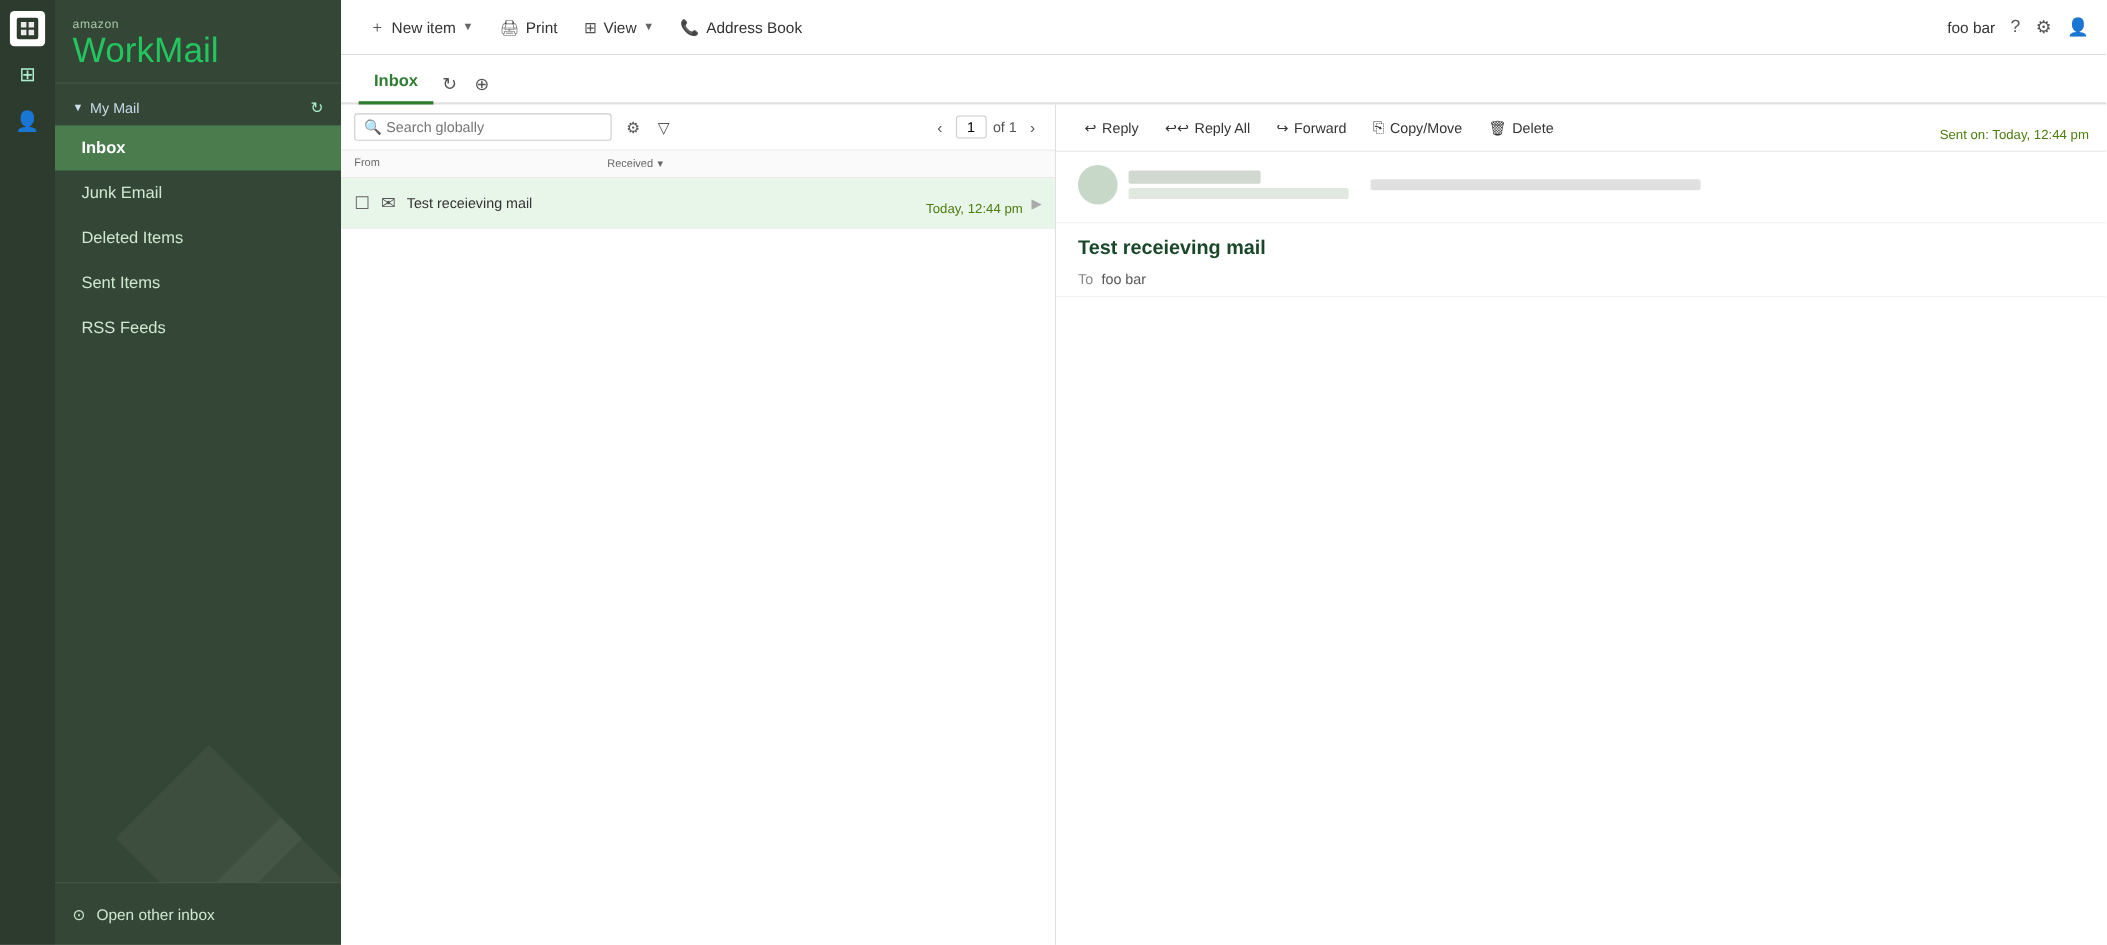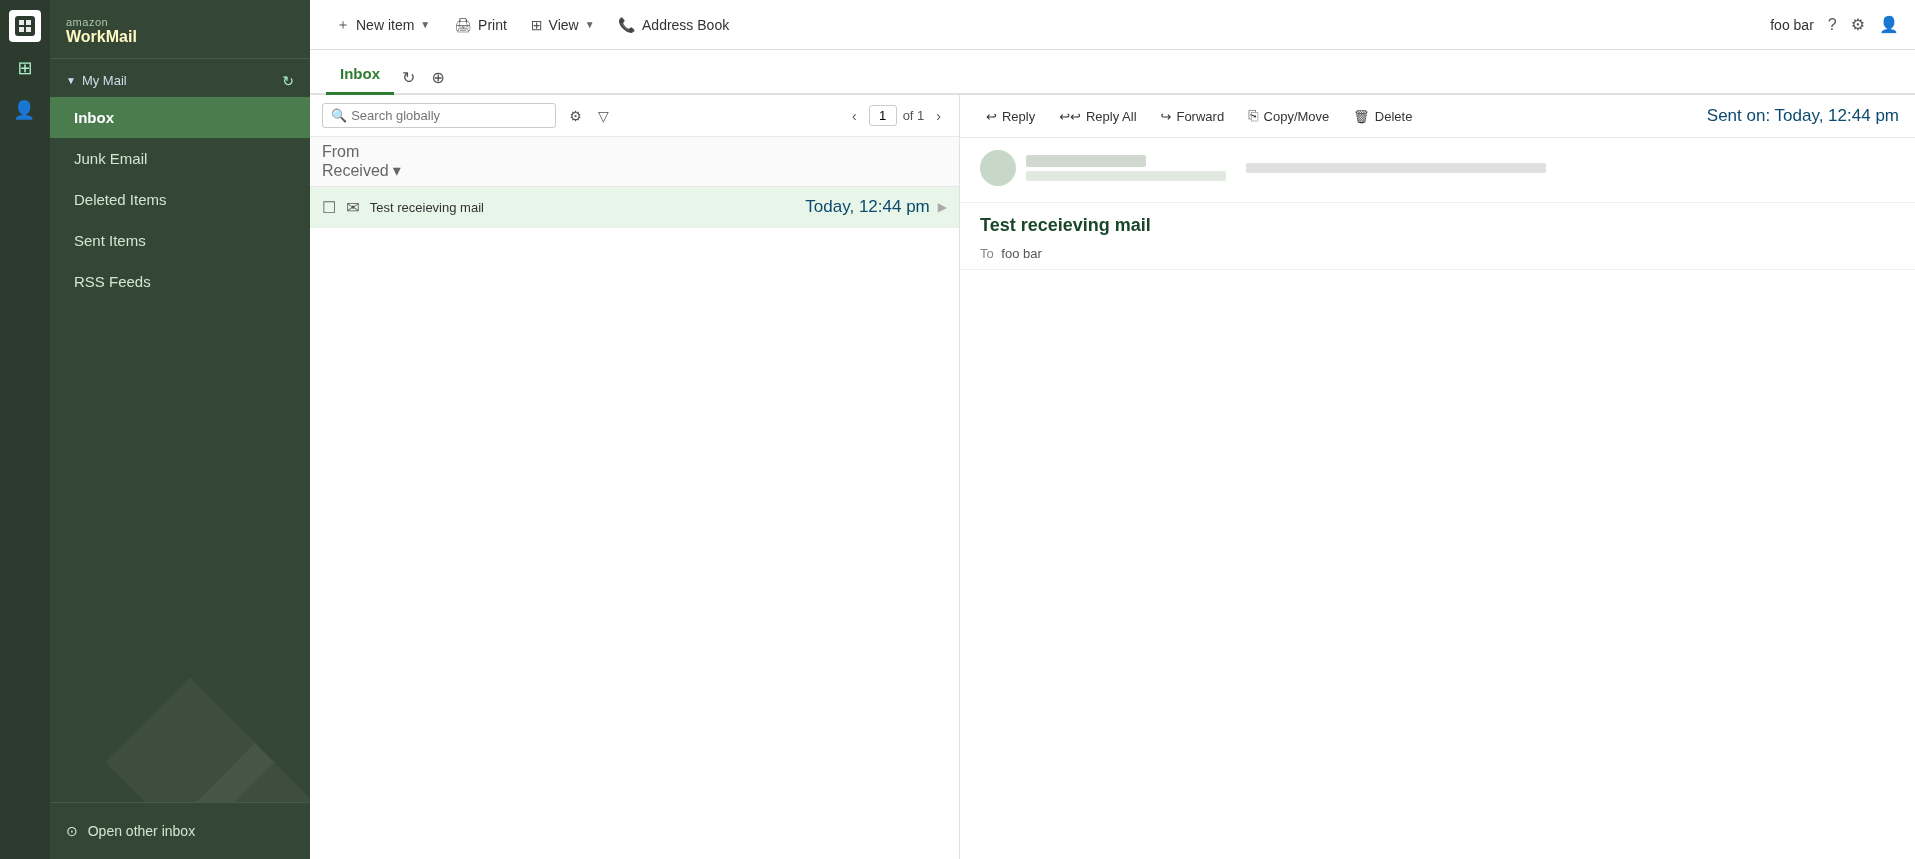--- a/index.html
+++ b/index.html
@@ -42,23 +42,23 @@
     .sidebar-brand {
       padding: 16px 16px 12px 16px;
       border-bottom: 1px solid rgba(255,255,255,0.1);
     }
     .sidebar-brand .amazon-text {
       font-size: 11px;
       color: #a8c7a8;
       letter-spacing: 0.5px;
     }
     .sidebar-brand .workmail-text {
-      font-size: 16px;
-      font-weight: 700;
-      color: #fef9c3;
+      font-size: 32px;
+      font-weight: 400;
+      color: #22c55e;
       line-height: 1.1;
     }
 
     .sidebar-my-mail {
       display: flex;
       align-items: center;
       justify-content: space-between;
       padding: 14px 16px 8px 16px;
       color: #cde;
       font-size: 13px;
@@ -264,42 +264,41 @@
       border-radius: 3px;
       padding: 2px 4px;
       font-size: 13px;
     }
 
     
     .email-headers {
       display: flex;
       padding: 6px 12px;
       border-bottom: 1px solid #e8e8e8;
-      font-size: 16px;
+      font-size: 10px;
       color: #666;
       background: #fafafa;
-      flex-direction: column;
     }
     .email-headers .col-from { width: 230px; }
     .email-headers .col-received { flex: 1; display: flex; align-items: center; gap: 4px; cursor: pointer; }
 
     
     .email-row {
       display: flex;
       align-items: center;
       padding: 10px 12px;
       border-bottom: 1px solid #eee;
       cursor: pointer;
       background: #e8f5e9;
     }
     .email-checkbox { margin-right: 10px; color: #666; }
     .email-icon { margin-right: 10px; color: #555; font-size: 16px; }
     .email-from { width: 200px; font-size: 13px; color: #333; font-weight: 500; overflow: hidden; text-overflow: ellipsis; white-space: nowrap; }
     .email-meta { flex: 1; }
-    .email-date { font-size: 17px; color: #0c4a6e; text-align: right; }
+    .email-date { font-size: 12px; color: #4d7c0f; text-align: right; margin-top: 11px; }
     .email-forward-icon { margin-left: 8px; color: #aaa; font-size: 12px; }
 
     
     .email-preview-panel {
       flex: 1;
       display: flex;
       flex-direction: column;
       overflow: hidden;
     }
 

